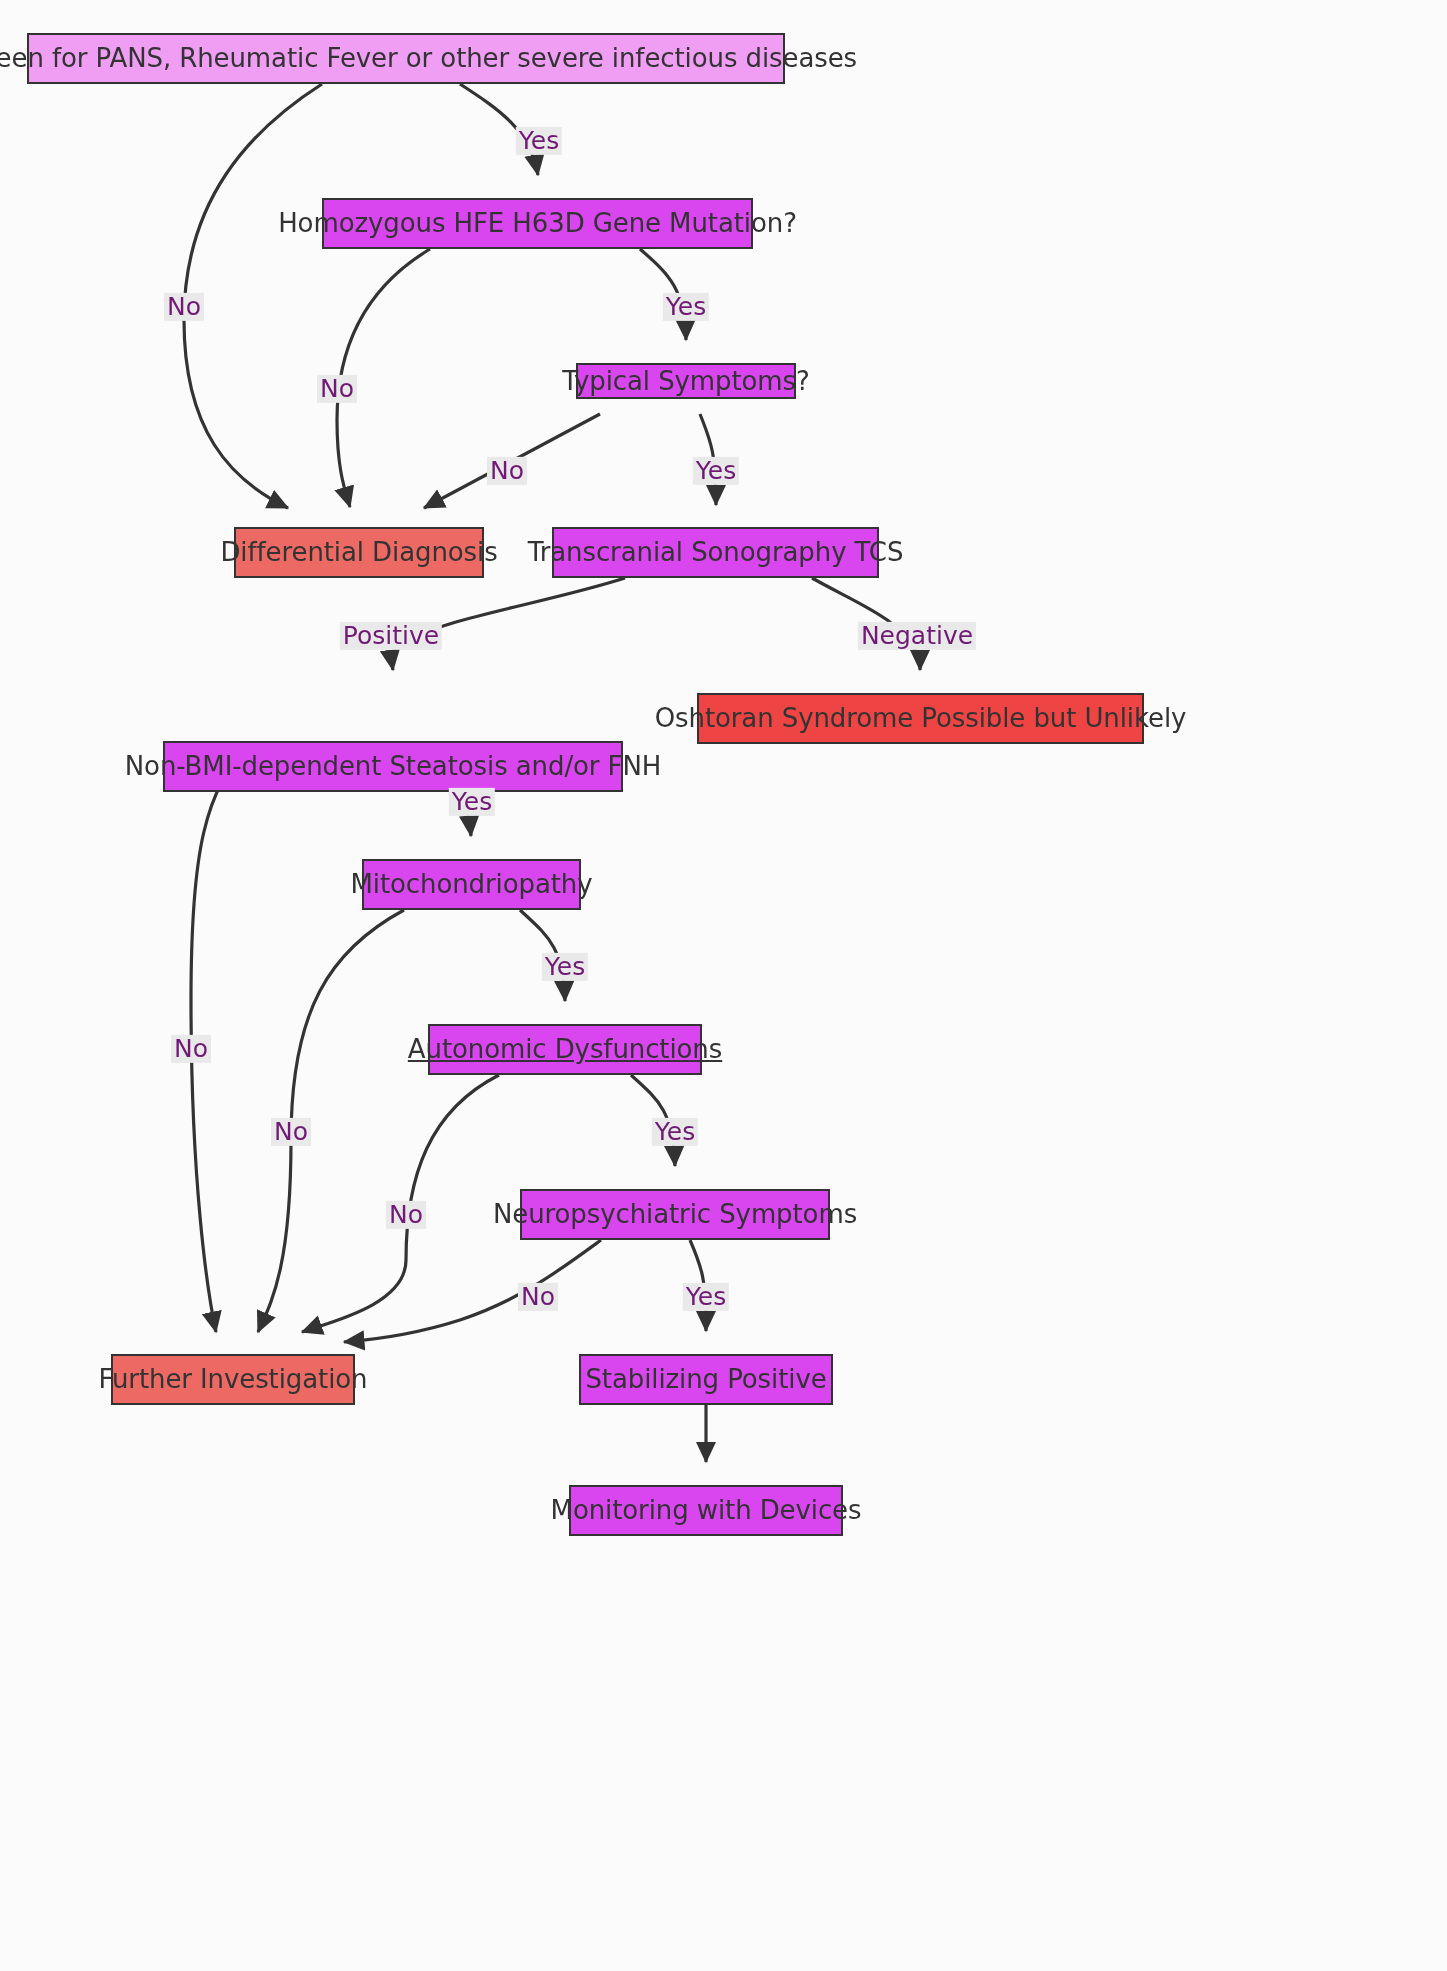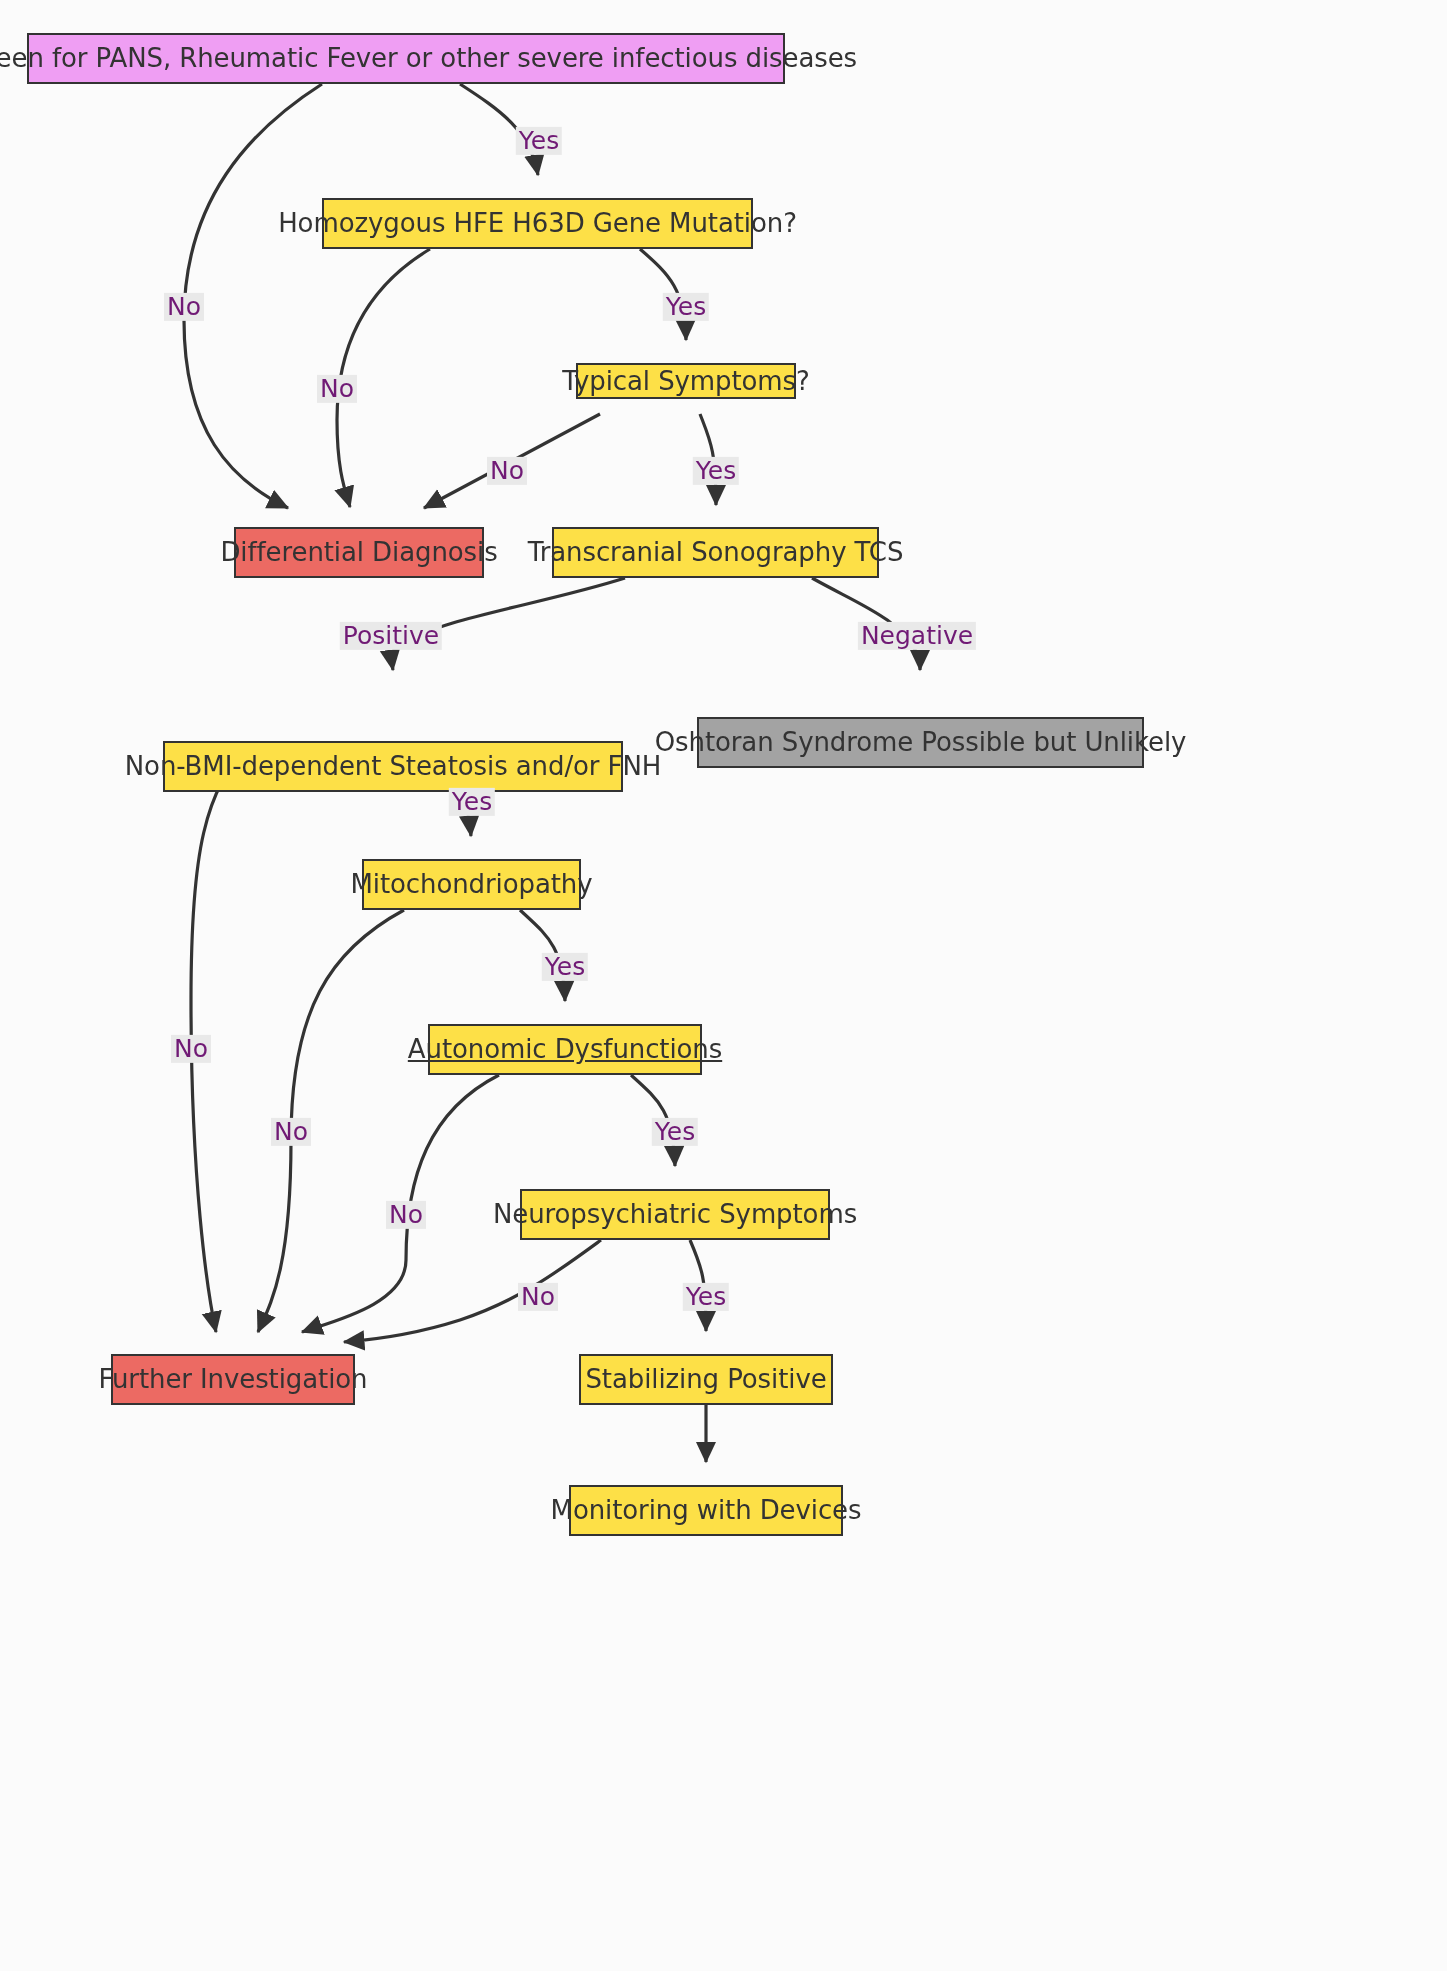--- a/index.html
+++ b/index.html
@@ -28,24 +28,24 @@
     border: 2.5px solid #333333;
     display: flex;
     align-items: center;
     justify-content: center;
     color: #333333;
     font-size: 26px;
     line-height: 1.1;
     white-space: nowrap;
     letter-spacing: -0.1px;
   }
-  .node.process   { background: #fde047; }
+  .node.process   { background: #d946ef; }
   .node.terminal  { background: #ec6a63; }
   .node.start     { background: #ef9ef3; }
-  .node.outcome   { background: #a3a3a3; margin-top: 24px; }
+  .node.outcome   { background: #ef4444; }
   .edge-label {
     position: absolute;
     background: #e9e9e9;
     color: #701a75;
     font-size: 25px;
     line-height: 1.05;
     padding: 1px 3px;
     white-space: nowrap;
     transform: translate(-50%, -50%);
   }

